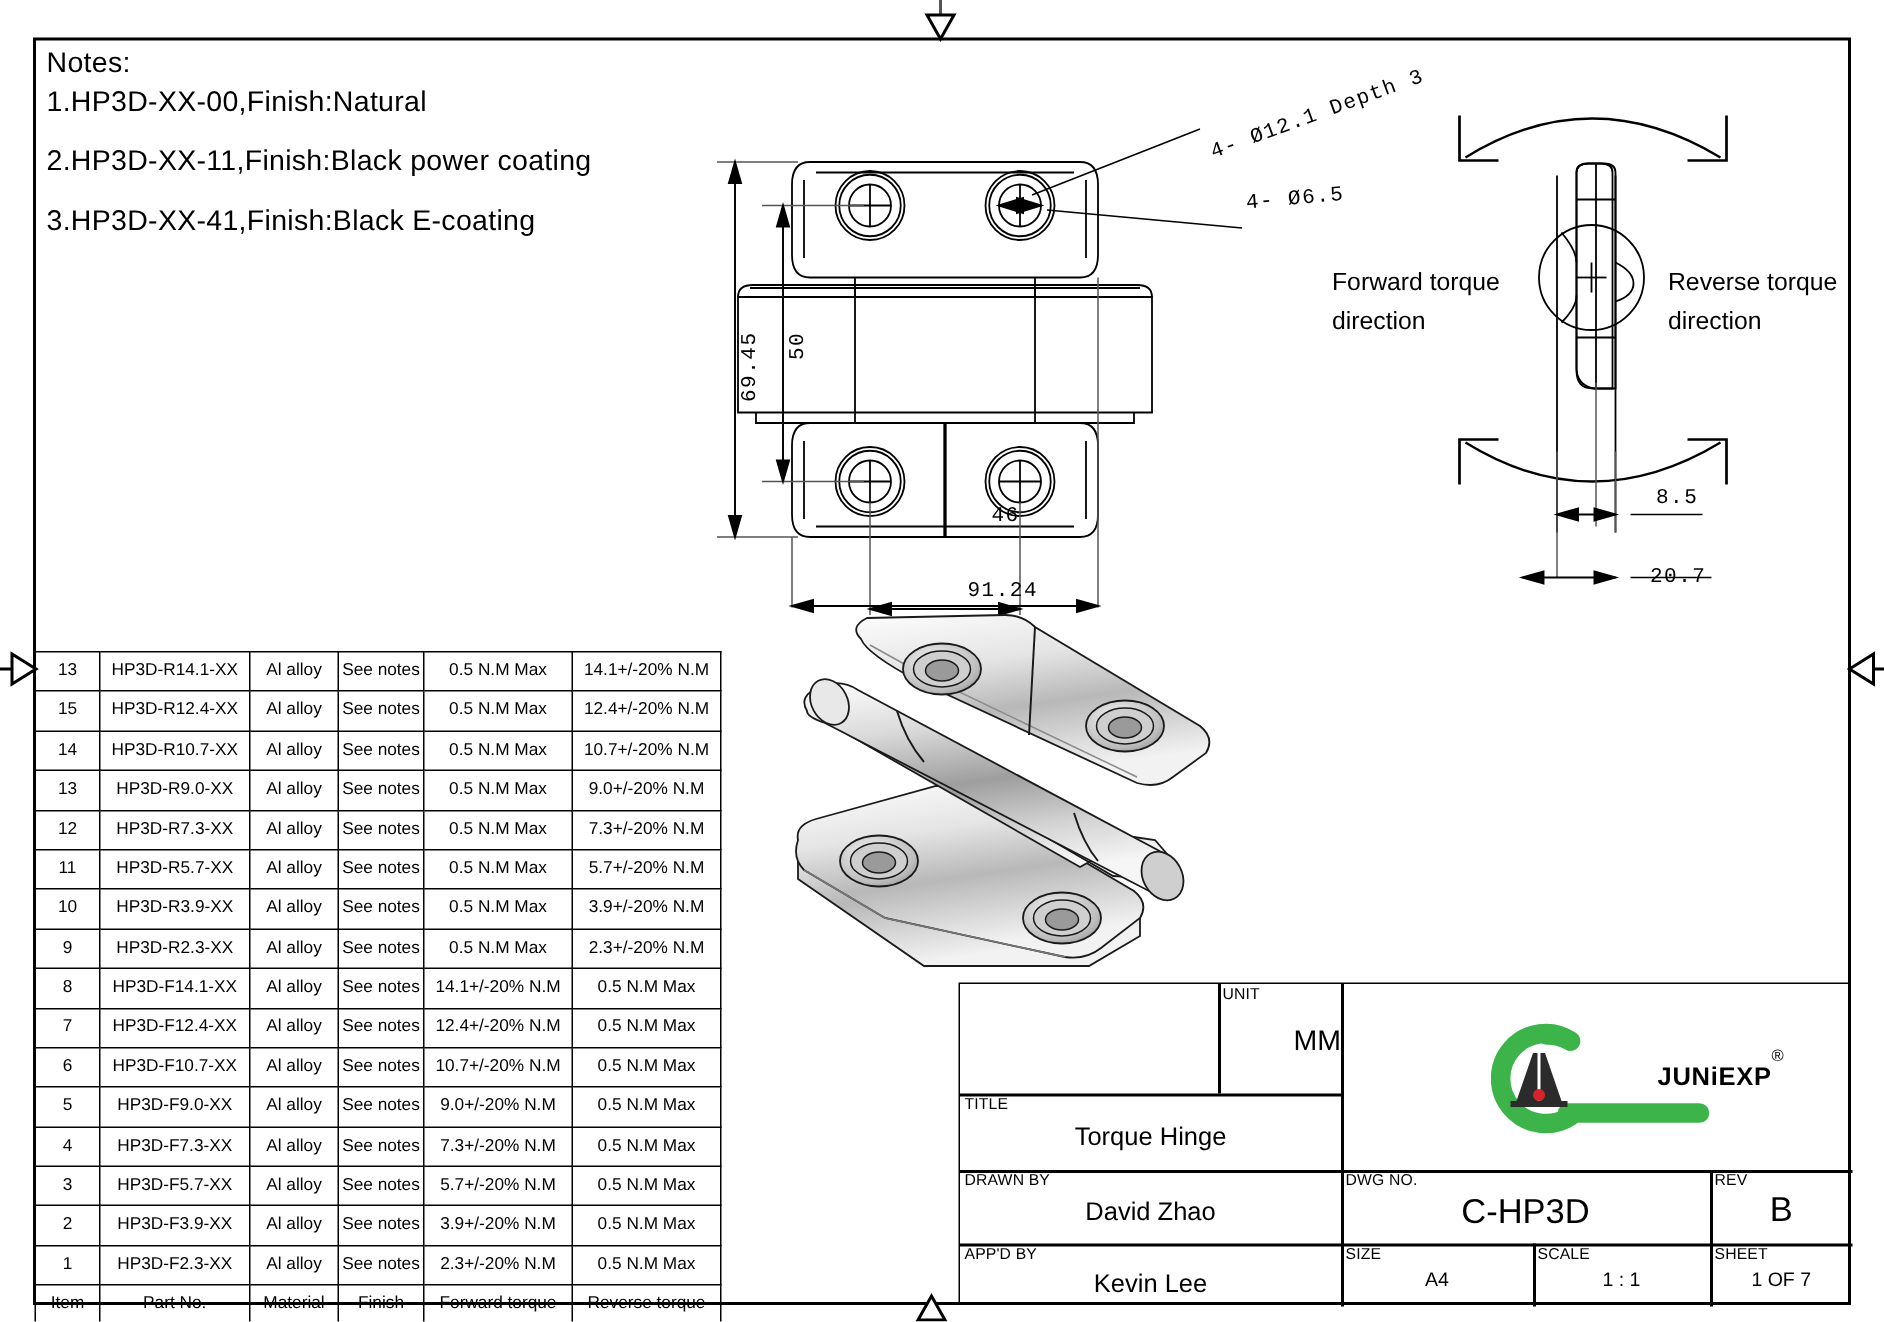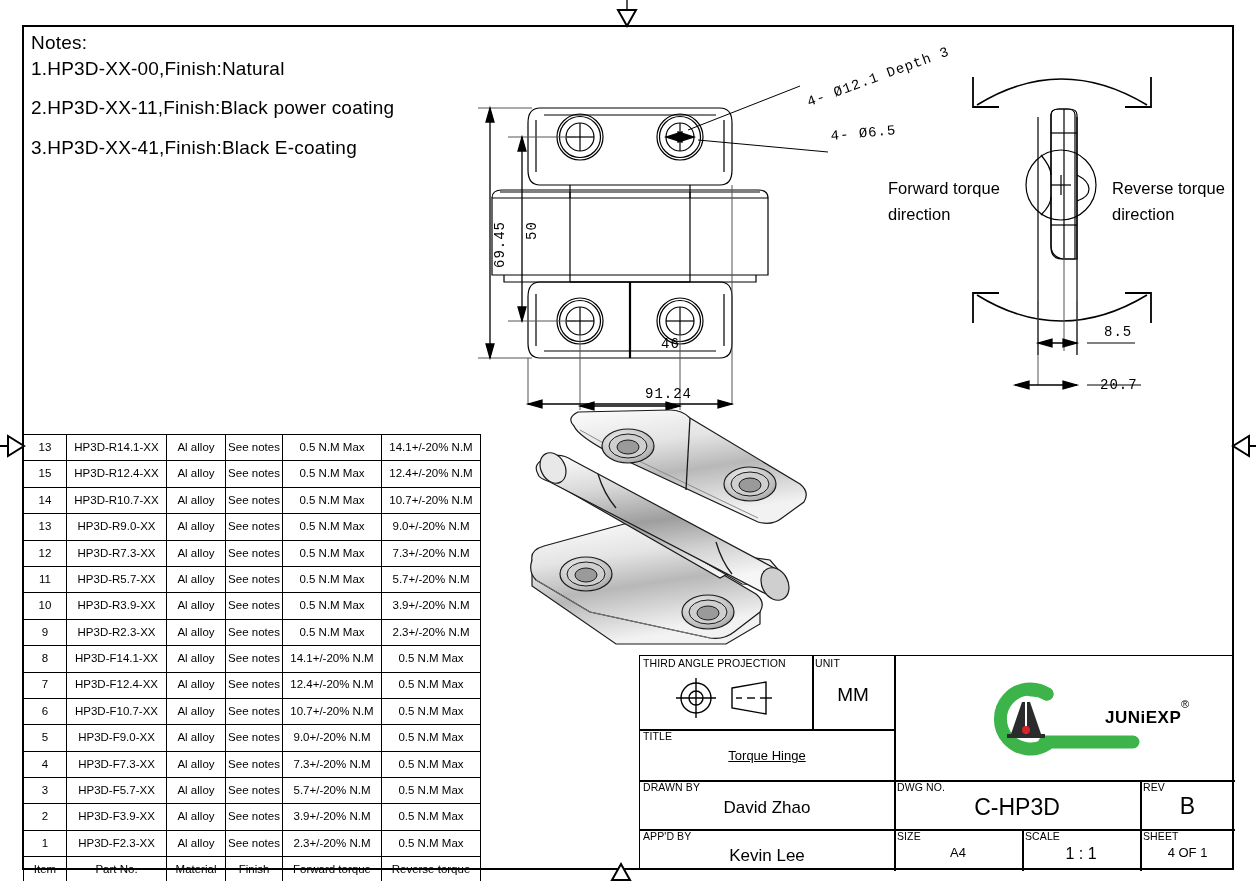--- a/index.html
+++ b/index.html
@@ -449,44 +449,29 @@
 
     <div class="hline" style="left:0;top:73px;width:254px;"></div>
     <div class="hline" style="left:0;top:124px;width:254px;"></div>
     <div class="hline" style="left:0;top:173px;width:595px;"></div>
     <div class="hline" style="left:254px;top:124px;width:341px;"></div>
     <div class="vline" style="left:172px;top:0;height:73px;"></div>
     <div class="vline" style="left:254px;top:0;height:215px;"></div>
     <div class="vline" style="left:500px;top:124px;height:91px;"></div>
     <div class="vline" style="left:382px;top:173px;height:42px;"></div>
 
-    <div class="tb-cell" style="left:0;top:0;width:172px;height:73px;">
-      <span class="tb-lbl">THIRD ANGLE PROJECTION</span>
-      <svg style="position:absolute;left:34px;top:18px;" width="110" height="48">
-        <g fill="none" stroke="#000" stroke-width="1.4">
-          <circle cx="22" cy="24" r="15"></circle>
-            <circle cx="22" cy="24" r="7"></circle>
-          <line x1="2" y1="24" x2="42" y2="24"></line>
-            <line x1="22" y1="4" x2="22" y2="44"></line>
-          <path d="M58,14 L92,8 L92,40 L58,34 Z"></path>
-          <line x1="62" y1="24" x2="68" y2="24"></line>
-            <line x1="73" y1="24" x2="81" y2="24"></line>
-          <line x1="86" y1="24" x2="98" y2="24"></line>
-        </g>
-      </svg>
-    </div>
 
     <div class="tb-cell" style="left:172px;top:0;width:82px;height:73px;">
       <span class="tb-lbl">UNIT</span>
-      <span class="tb-val" style="top:28px;font-size:19px;">MM</span>
+      <span class="tb-val" style="top:28px;font-size:19px;text-align:right;">MM</span>
     </div>
 
     <div class="tb-cell" style="left:0;top:73px;width:254px;height:63px;">
       <span class="tb-lbl">TITLE</span>
-      <span class="tb-val" style="top:19px;font-size:13px;text-decoration:underline;">Torque Hinge</span>
+      <span class="tb-val" style="top:19px;font-size:17px;">Torque Hinge</span>
     </div>
 
     <div class="tb-cell" style="left:0;top:124px;width:254px;height:32px;">
       <span class="tb-lbl">DRAWN BY</span>
       <span class="tb-val" style="top:18px;font-size:17px;">David Zhao</span>
     </div>
 
     <div class="tb-cell" style="left:0;top:173px;width:254px;height:42px;">
       <span class="tb-lbl">APP'D  BY</span>
       <span class="tb-val" style="top:17px;font-size:17px;">Kevin Lee</span>
@@ -502,26 +487,26 @@
       <span class="tb-val" style="top:13px;font-size:23px;">B</span>
     </div>
 
     <div class="tb-cell" style="left:254px;top:173px;width:128px;height:42px;">
       <span class="tb-lbl">SIZE</span>
       <span class="tb-val" style="top:16px;font-size:13px;">A4</span>
     </div>
 
     <div class="tb-cell" style="left:382px;top:173px;width:118px;height:42px;">
       <span class="tb-lbl">SCALE</span>
-      <span class="tb-val" style="top:16px;font-size:16px;">1 : 1</span>
+      <span class="tb-val" style="top:16px;font-size:13px;">1 : 1</span>
     </div>
 
     <div class="tb-cell" style="left:500px;top:173px;width:95px;height:42px;">
       <span class="tb-lbl">SHEET</span>
-      <span class="tb-val" style="top:16px;font-size:13px;">4 OF 1</span>
+      <span class="tb-val" style="top:16px;font-size:13px;">1 OF 7</span>
     </div>
   </div>
 
   <div class="logo">
     <svg width="196" height="86">
       <path d="M62,72 A30,30 0 1 1 62,22" fill="none" stroke="#3cb44a" stroke-width="13" stroke-linecap="round"></path>
       <path d="M46,18 A31,31 0 0 1 62,22" fill="none" stroke="#3cb44a" stroke-width="13" stroke-linecap="round"></path>
       <line x1="60" y1="70" x2="148" y2="70" stroke="#3cb44a" stroke-width="13" stroke-linecap="round"></line>
       <path d="M40,62 L26,62 L37,30 L40,30 Z" fill="#2b2b2b"></path>
       <path d="M42,30 L45,30 L56,62 L42,62 Z" fill="#2b2b2b"></path>

